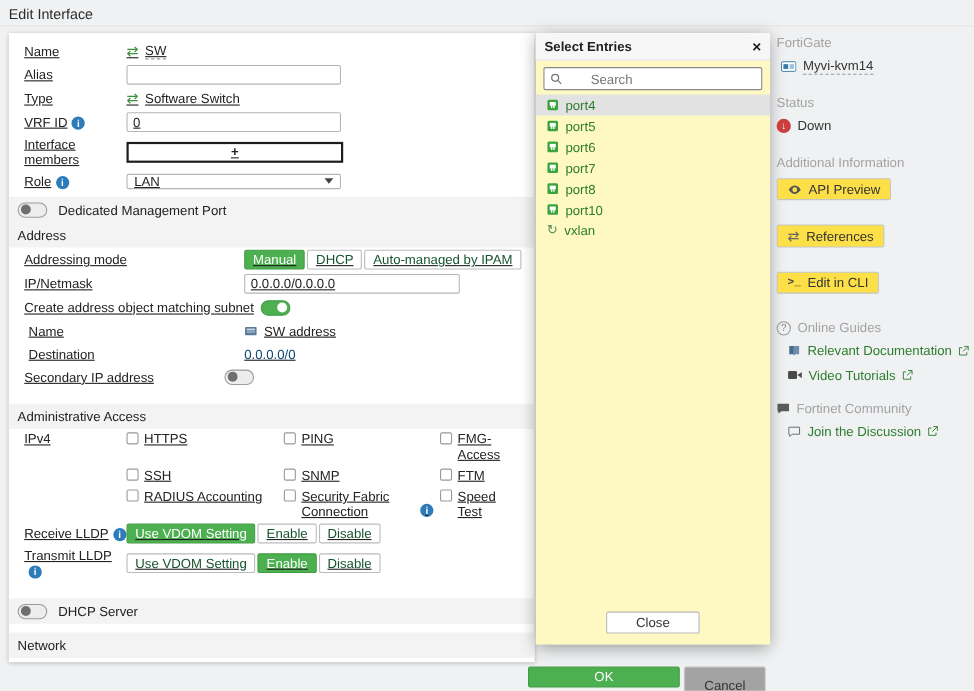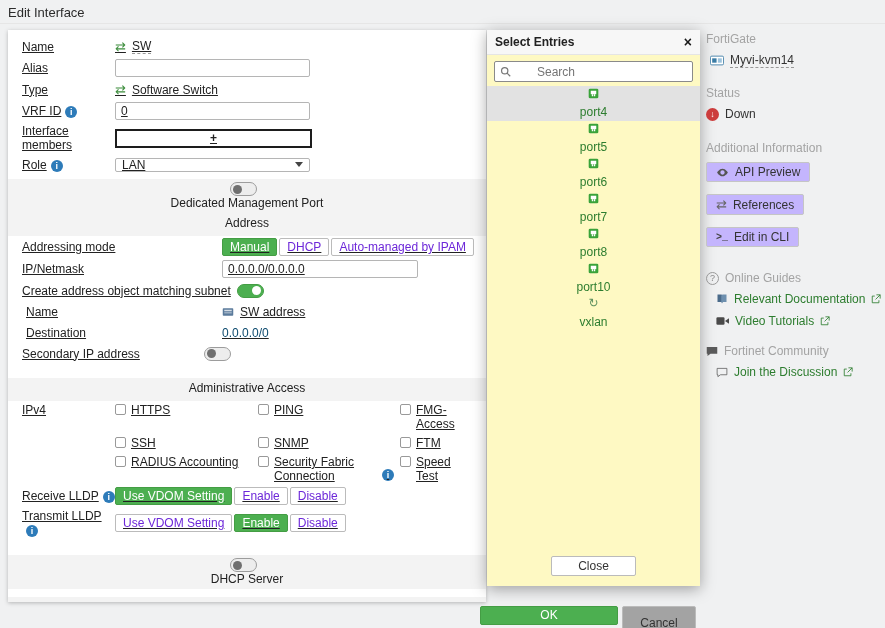--- a/index.html
+++ b/index.html
@@ -38,36 +38,36 @@
     background:#fff;
   }
   .select {
     width:195px; height:14px; border:1px solid #b5b5b5; border-radius:2px;
     background:#fff; display:flex; align-items:center; justify-content:space-between;
     padding:0 6px; cursor:pointer;
   }
   .caret { width:0; height:0; border-left:4px solid transparent; border-right:4px solid transparent; border-top:5px solid #444; }
   .bar {
     background:#f3f3f3; min-height:23px; padding:3px 8px 3px 6px;
-    display:flex; align-items:center; color:#222;flex-direction:column;
+    display:flex; align-items:center; color:#222;
   }
   .bar .bar-label { padding-left:2px; }
   .m-dedicated { margin-top:4px; }
   .m-address { }
   .m-admin { margin-top:14px; }
   .m-dhcp { margin-top:16px; }
   .m-network { margin-top:8px; }
   .tog { width:27px; height:14px; border-radius:8px; position:relative; display:inline-block; cursor:pointer; flex:none; }
   .tog.off { background:#ededed; border:1px solid #9c9c9c; }
   .tog.off::after { content:""; position:absolute; left:2px; top:1.5px; width:9px; height:9px; border-radius:50%; background:#6f6f6f; }
   .tog.on { background:#4caf50; border:1px solid #449d44; }
   .tog.on::after { content:""; position:absolute; right:2px; top:1.5px; width:9px; height:9px; border-radius:50%; background:#fff; }
   .bar .tog { margin:0 8px 0 2px; }
   .seg {
-    display:inline-block; border:1px solid #bbb; background:#fff; color:#6d28d9;
+    display:inline-block; border:1px solid #bbb; background:#fff; color:#14532d;
     padding:1px 7px; margin-right:2px; height:18px; line-height:15px;
     border-radius:2px; cursor:pointer; white-space:nowrap;
   }
   .seg.on { background:#4caf50; border-color:#449d44; color:#fff; }
   .cbgrid { display:grid; grid-template-columns:143px 142px auto; row-gap:5px; align-items:start; }
   .cb { display:flex; align-items:flex-start; gap:5px; cursor:pointer; padding-right:6px; }
   .cb .box { width:11px; height:11px; border:1px solid #999; border-radius:2px; background:#fff; flex:none; margin-top:1px; }
   .info {
     display:inline-flex; width:12px; height:12px; border-radius:50%;
     background:#2d7bb9; color:#fff; font-size:9px; font-weight:bold;
@@ -89,40 +89,40 @@
     display:flex; justify-content:space-between; align-items:center;
     padding:5px 8px; font-weight:bold; background:#f7f7f7; border-bottom:1px solid #e5e5e5;
   }
   .x { font-weight:bold; font-size:14px; cursor:pointer; color:#1a1a1a; line-height:12px; }
   .search-wrap {
     margin:6px 7px 4px; border:1px solid #8a8a8a; border-radius:2px;
     display:flex; align-items:center; height:21px; padding:0 5px; gap:4px; background:#fff;
   }
   .search-wrap input { border:none; outline:none; flex:1; font:inherit; min-width:0; background:transparent;margin-left:20px; }
   .entries { display:flex; flex-direction:column; }
-  .entry { display:flex; align-items:center; gap:6px; padding:2px 10px; min-height:19px; color:#2d7d2f; cursor:pointer;flex-direction:column; }
+  .entry { display:flex; align-items:center; gap:6px; padding:2px 10px; min-height:19px; color:#2d7d2f; cursor:pointer; }
   .entry.sel { background:#e2e2e2; }
   .picon { display:inline-flex; flex:none; }
   .ic-refresh { color:#5f915f; font-size:12px; line-height:11px; }
   .modal-close-row { margin-top:auto; display:flex; justify-content:center; padding:8px 0 10px; }
   .btn-plain { border:1px solid #bbb; background:#fff; padding:2px 26px; font:inherit; border-radius:2px; cursor:pointer; color:#333; }
   
   .sidebar { position:absolute; left:706px; top:32px; width:176px; }
   .sb-h { color:#a3a3a3; margin-bottom:7px; display:flex; align-items:center; gap:6px; }
   .mt18 { margin-top:18px; } .mt20 { margin-top:20px; } .mt22 { margin-top:24px; } .mt16 { margin-top:16px; }
   .sb-device { display:flex; align-items:center; gap:6px; margin:2px 0 2px 4px; cursor:pointer; }
   .dashed { border-bottom:1px dashed #999; color:#333; }
   .sb-status { display:flex; align-items:center; gap:6px; margin-left:0; color:#333; }
   .status-dot {
     width:13px; height:13px; border-radius:50%; background:#cc3d3d; color:#fff;
     display:inline-flex; align-items:center; justify-content:center; font-size:9px; flex:none;
   }
   .sb-btn {
-    display:flex; align-items:center; gap:6px; border:1px solid #c5c5c5; background:#c4b5fd;
-    padding:2px 9px; margin:0 0 12px 0; font:inherit; border-radius:2px; cursor:pointer;
+    display:flex; align-items:center; gap:6px; border:1px solid #c5c5c5; background:#fde047;
+    padding:2px 9px; margin:0 0 22px 0; font:inherit; border-radius:2px; cursor:pointer;
     width:max-content; color:#333;
   }
   .mono { font-family:"Liberation Mono", monospace; font-size:10px; font-weight:bold; color:#444; }
   .qcircle {
     width:13px; height:13px; border:1px solid #999; border-radius:50%; color:#888;
     display:inline-flex; align-items:center; justify-content:center; font-size:9px; flex:none;
   }
   .sb-link { display:flex; align-items:center; gap:6px; color:#2d7d2f; margin:0 0 8px 10px; cursor:pointer; text-decoration:none; }
   .ic-swap.gray { color:#666; margin:0; }
   

